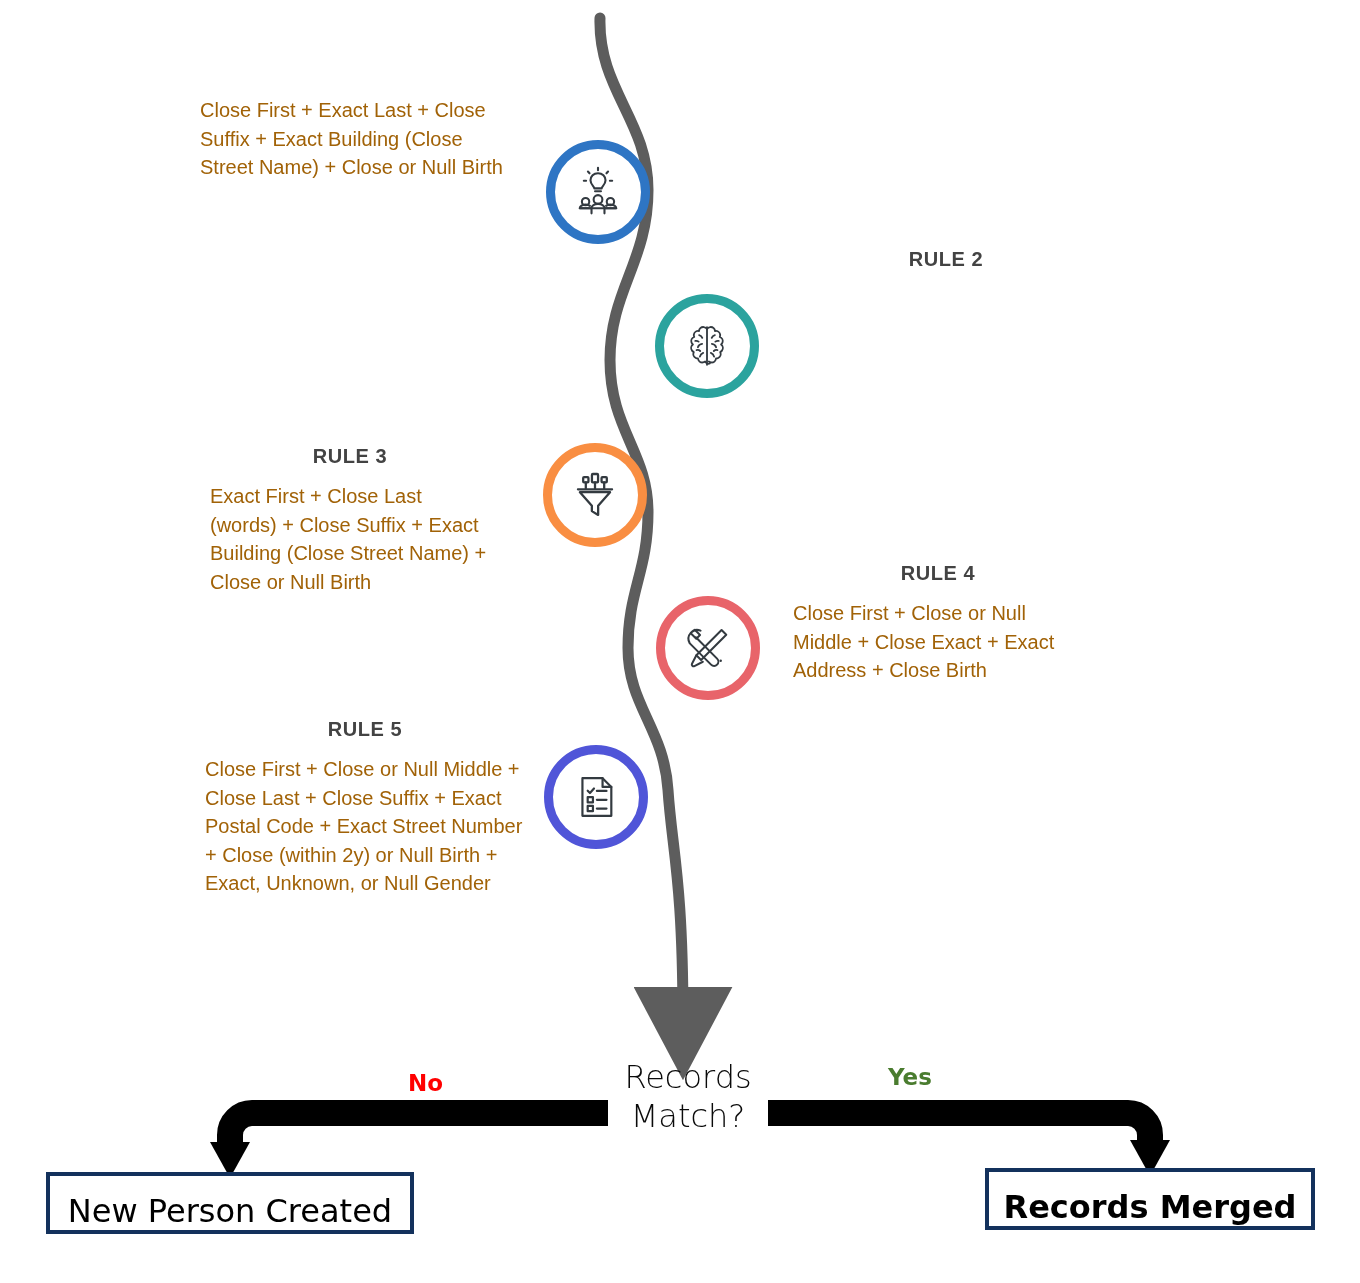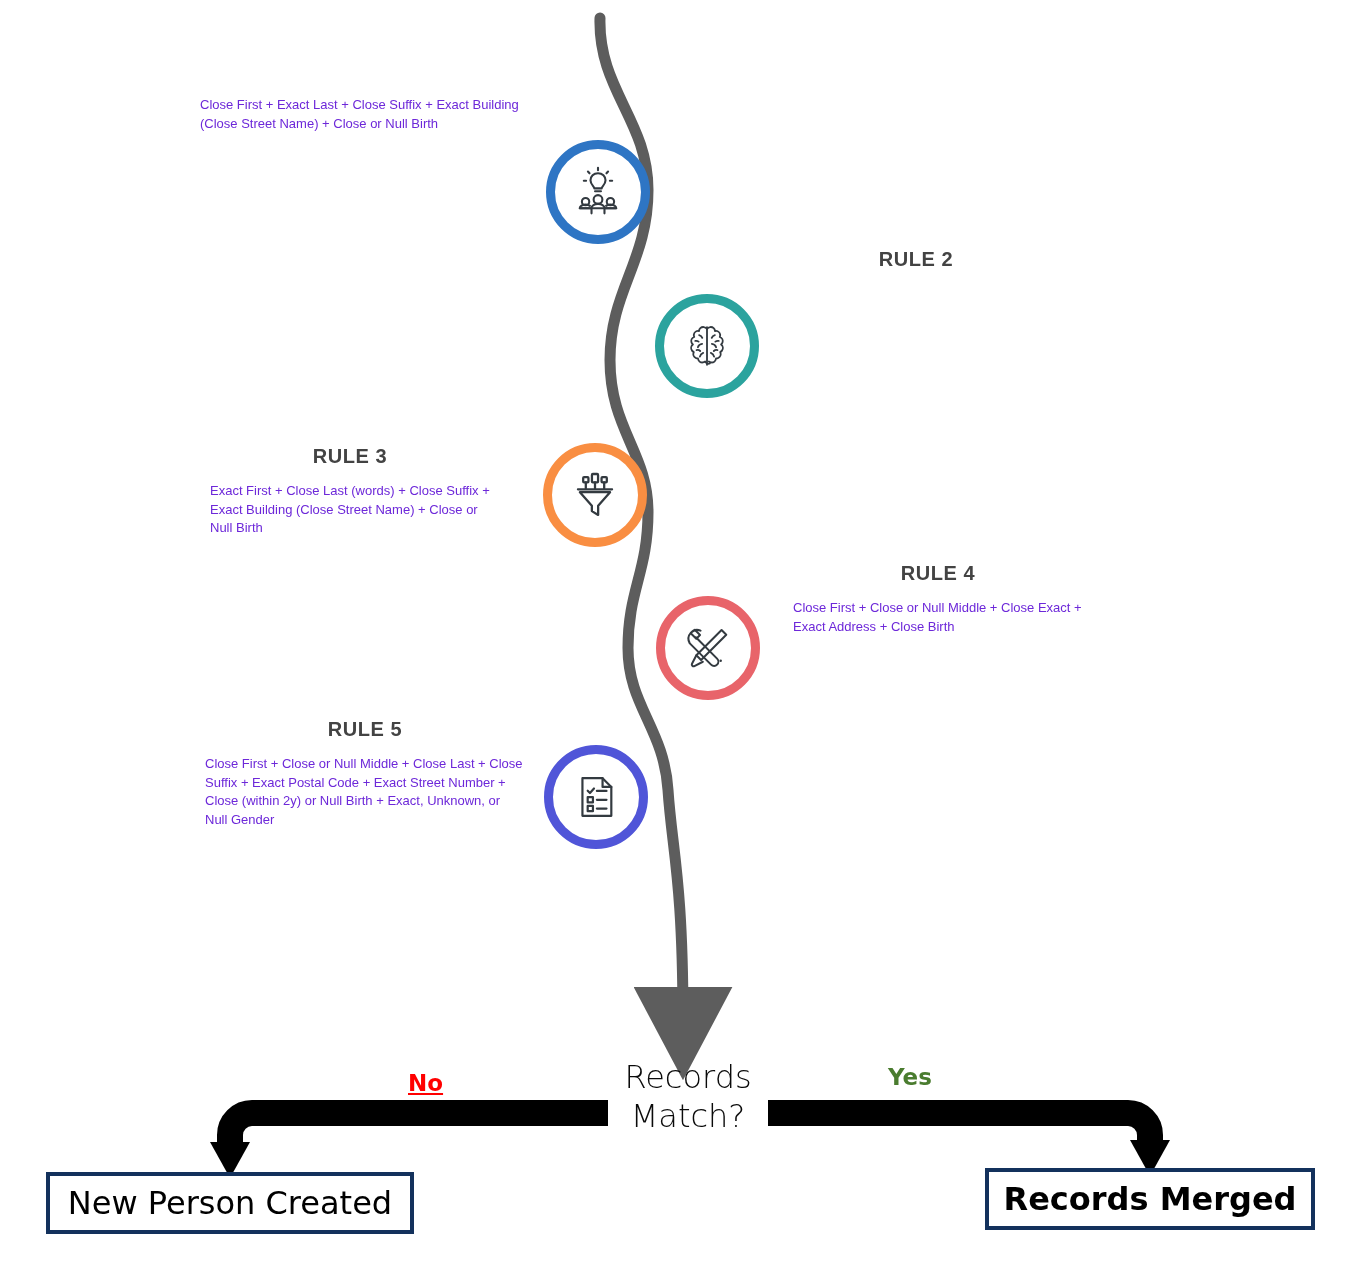--- a/index.html
+++ b/index.html
@@ -52,23 +52,23 @@
   }
   .rule-heading {
     font-size: 20px;
     font-weight: bold;
     color: #434343;
     letter-spacing: 0.6px;
     margin-bottom: 14px;
     text-align: center;
   }
   .rule-body {
-    font-size: 13px;
+    font-size: 20px;
     line-height: 1.43;
-    color: #6d28d9;
+    color: #a16207;
   }
   .align-left  { text-align: left; }
 
   
   .decision-label {
     position: absolute;
     font-size: 32px;
     line-height: 1.22;
     color: #0a0a0a;
     text-align: center;
@@ -81,21 +81,21 @@
     font-size: 23px;
     font-weight: bold;
     font-family: "DejaVu Sans", sans-serif;
   }
   .outcome-box {
     position: absolute;
     box-sizing: border-box;
     border: 4px solid #13315c;
     background: #ffffff;
     display: flex;
-    align-items: center;
+    align-items: flex-end;
     justify-content: center;
     font-size: 32px;
     color: #000000;
     font-family: "DejaVu Sans", sans-serif;
     font-weight: 400;
   }
 </style>
 </head>
 <body>
 
@@ -143,21 +143,21 @@
       <span>
         <svg viewBox="0 0 64 64" fill="none" stroke="#333a40" stroke-width="2.1" stroke-linecap="round" stroke-linejoin="round">
           <path d="M32 10.5v43"></path>
           <path d="M32 12.4c-1.8-2.4-5.4-2.8-7.6-.8-1 .9-1.5 2.1-1.5 3.3-2.8-.5-5.4 1.3-5.9 4-.2 1 0 2 .4 2.8-2.6 1-4 3.8-3.1 6.3.3.9.9 1.7 1.6 2.3-2.2 1.7-2.7 4.8-1 7 .5.7 1.2 1.2 2 1.6-1.2 2.5-.2 5.5 2.3 6.8.8.4 1.6.6 2.5.6.3 2.7 2.7 4.7 5.5 4.5 1-.1 1.9-.5 2.7-1.1.9 2.1 3.3 3.1 5.4 2.2"></path>
           <path d="M32 12.4c1.8-2.4 5.4-2.8 7.6-.8 1 .9 1.5 2.1 1.5 3.3 2.8-.5 5.4 1.3 5.9 4 .2 1 0 2-.4 2.8 2.6 1 4 3.8 3.1 6.3-.3.9-.9 1.7-1.6 2.3 2.2 1.7 2.7 4.8 1 7-.5.7-1.2 1.2-2 1.6 1.2 2.5.2 5.5-2.3 6.8-.8.4-1.6.6-2.5.6-.3 2.7-2.7 4.7-5.5 4.5-1-.1-1.9-.5-2.7-1.1"></path>
           <path d="M23 19.5c1.7.4 3 1.6 3.6 3.2M26.4 29.6c-2.2.2-4.1 1.7-4.8 3.8M27.6 39.8c-1.9.7-3.3 2.3-3.7 4.3M18.6 26.2c1.3-.3 2.7 0 3.8.8M20 36.6c1.5-.4 3.1 0 4.2 1.1"></path>
           <path d="M41 19.5c-1.7.4-3 1.6-3.6 3.2M37.6 29.6c2.2.2 4.1 1.7 4.8 3.8M36.4 39.8c1.9.7 3.3 2.3 3.7 4.3M45.4 26.2c-1.3-.3-2.7 0-3.8.8M44 36.6c-1.5-.4-3.1 0-4.2 1.1"></path>
         </svg>
       </span>
     </div>
-    <div class="rule-text-block align-left" style="left:766px; top:248px; width:300px;">
+    <div class="rule-text-block align-left" style="left:796px; top:248px; width:300px;">
       <div class="rule-heading">RULE 2</div>
     </div>
   </div>
 
   <div class="rule-node">
     <div class="rule-circle" style="left:543px; top:443px; border:9px solid #f98e42;">
       <span>
         <svg viewBox="0 0 64 64" fill="none" stroke="#333a40" stroke-width="2.6" stroke-linecap="round" stroke-linejoin="round">
           <rect x="18.5" y="11.5" width="6" height="6" rx="1"></rect>
           <rect x="28.5" y="8" width="7" height="9.5" rx="1"></rect>
@@ -220,21 +220,21 @@
 
     <path d="M768 1113 H 1128 a 22 22 0 0 1 22 22 V 1148" fill="none" stroke="#000000" stroke-width="26" stroke-linecap="butt"></path>
     <path d="M1150 1176 L 1130 1140 L 1170 1140 Z" fill="#000000"></path>
   </svg>
 
   <div class="decision-label" style="left:588px; top:1058px;">
     <div>Records</div>
     <div>Match?</div>
   </div>
 
-  <div class="branch-label" style="left:408px; top:1070px; color:#ff0000;text-decoration:underline;">No</div>
+  <div class="branch-label" style="left:408px; top:1070px; color:#ff0000;">No</div>
 
   <div class="branch-label" style="left:888px; top:1048px; color:#4a7c2f;margin-top:16px;">Yes</div>
 
   <div class="outcome-box" style="left:46px; top:1172px; width:368px; height:62px;">
     <span>New Person Created</span>
   </div>
 
   <div class="outcome-box" style="left:985px; top:1168px; width:330px; height:62px;font-weight:bold;">
     <span>Records Merged</span>
   </div>

